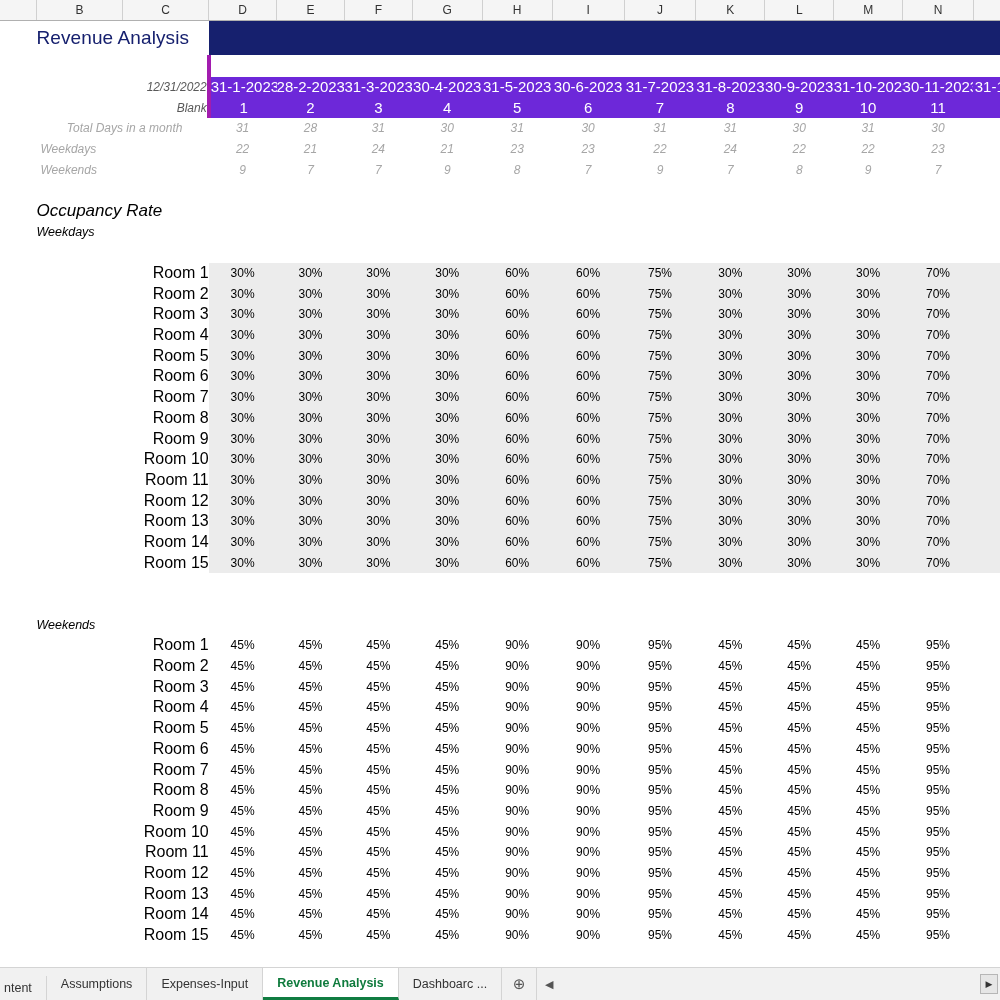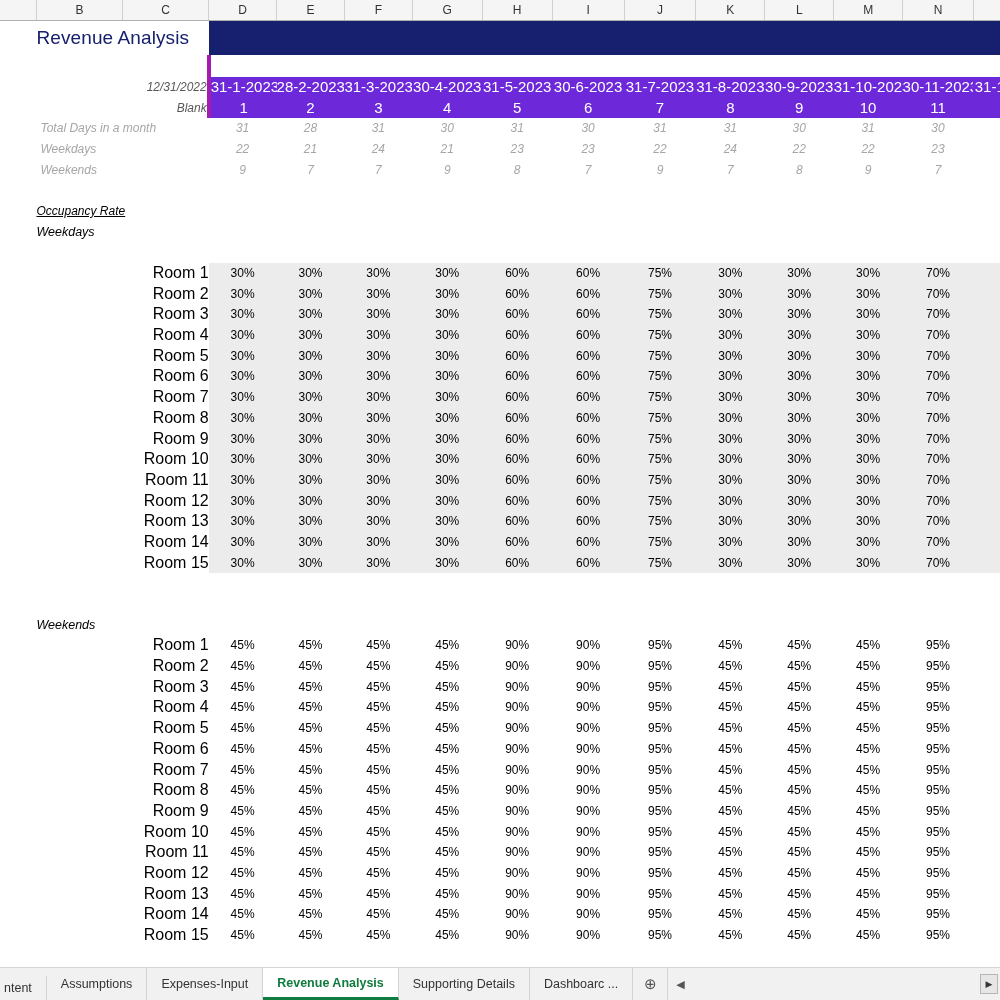--- a/index.html
+++ b/index.html
@@ -102,22 +102,21 @@
   }
   .gray-num {
     color: #a6a6a6;
     font-style: italic;
     text-align: center;
   }
 
   .sec-head {
     font-weight: bold;
     font-style: italic;
-    text-decoration: underline;
-    font-size: 12px;
+    font-size: 17px;
   }
   .sub-head {
     font-weight: bold;
     font-style: italic;
     font-size: 12.5px;
   }
   .rowlabel { font-size: 16px; text-align: right; }
 
   .band { background: #ececec; }
 
@@ -269,21 +268,21 @@
       <td class="c datehdr">7</td>
       <td class="c datehdr">8</td>
       <td class="c datehdr">9</td>
       <td class="c datehdr">10</td>
       <td class="c datehdr">11</td>
       <td class="c datehdr">12</td>
     </tr>
 
     <tr class="r">
       <td class="c"></td>
-      <td class="c gray-ital" colspan="2" style="text-align:left;padding-left:4px">Total Days in a month</td>
+      <td class="c gray-ital" colspan="2" style="text-align:center;padding-left:4px">Total Days in a month</td>
       <td class="c gray-num">31</td>
       <td class="c gray-num">28</td>
       <td class="c gray-num">31</td>
       <td class="c gray-num">30</td>
       <td class="c gray-num">31</td>
       <td class="c gray-num">30</td>
       <td class="c gray-num">31</td>
       <td class="c gray-num">31</td>
       <td class="c gray-num">30</td>
       <td class="c gray-num">31</td>
@@ -870,23 +869,20 @@
   <div class="tab">
       <span>Assumptions</span>
     </div>
   <div class="tab">
       <span>Expenses-Input</span>
     </div>
   <div class="tab active">
       <span>Revenue Analysis</span>
     </div>
   <div class="tab">
-      <span>Supporting Details</span>
-    </div>
-  <div class="tab">
       <span>Dashboarc ...</span>
     </div>
   <div class="addsheet">⊕</div>
   <div class="tabnav">
     <span>◀</span>
   </div>
   <div class="scroll-right-btn">▶</div>
 </div>
 
 </body></html>

